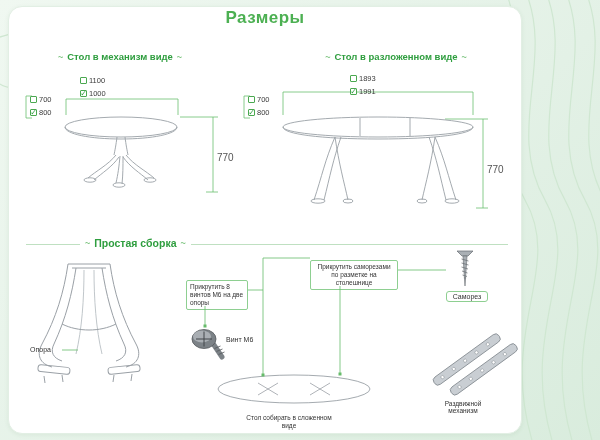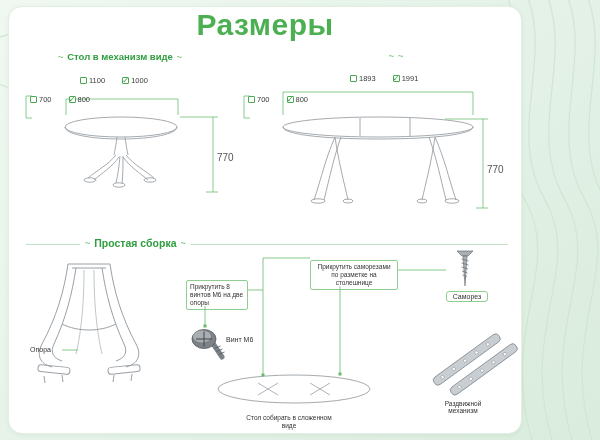--- a/index.html
+++ b/index.html
@@ -4,25 +4,25 @@
 <style>
   * { margin:0; padding:0; box-sizing:border-box; }
   body { font-family:"Liberation Sans","DejaVu Sans",sans-serif; }
   .canvas { position:relative; width:600px; height:440px; overflow:hidden;
             background:linear-gradient(135deg,#f0f8f1 0%,#e3f1e6 60%,#d9ecdd 100%); }
   .bg-waves { position:absolute; left:0; top:0; }
   .card { position:absolute; left:8px; top:6px; width:514px; height:428px;
           background:#ffffff; border:1px solid #e2efe4; border-radius:14px;
           box-shadow:0 1px 4px rgba(60,120,70,.08); }
   .page-title { position:absolute; left:8px; top:8px; width:514px; text-align:center;
-                font-size:30px; font-weight:bold; color:#4cb052; letter-spacing:.5px; }
+                font-size:17px; font-weight:bold; color:#4cb052; letter-spacing:.5px; }
   .secheader { position:absolute; font-size:9.5px; font-weight:bold; color:#2f9e3f;
                display:flex; gap:4px; align-items:center; justify-content:center; }
   .tilde { color:#7cc47f; font-size:9px; font-weight:bold; font-style:normal; }
-  .dimgroup { position:absolute; display:flex; flex-direction:row; gap:17px; }
+  .dimgroup { position:absolute; display:flex; flex-direction:column; gap:4px; }
   .dimrow { display:flex; align-items:center; gap:2px; }
   .cb { width:7px; height:7px; border:1px solid #4aa850; border-radius:1px; background:#fff;
         display:inline-flex; align-items:center; justify-content:center; flex:0 0 auto; }
   .chk { font-style:normal; font-size:8px; line-height:5px; color:#2f9e3f; font-weight:bold; }
   .num { font-size:7.5px; color:#3a3a3a; }
   .dimnum { position:absolute; font-size:10px; color:#555; }
   .sketch { position:absolute; }
   .note { position:absolute; font-size:6.5px; line-height:1.25; color:#333; background:#fff;
           border:1px solid #8ecf91; border-radius:2px; padding:2px 3px; }
   .plainlabel { position:absolute; font-size:7px; color:#333; }
@@ -54,20 +54,21 @@
 
   <div class="page-title">Размеры</div>
 
   <div class="secheader" style="left:30px;top:51px;width:180px;">
     <i class="tilde">~</i>
     <span>Стол в механизм виде</span>
     <i class="tilde">~</i>
   </div>
   <div class="secheader" style="left:290px;top:51px;width:212px;">
     <i class="tilde">~</i>
+    <span>Стол в разложенном виде</span>
     <i class="tilde">~</i>
   </div>
 
   <svg class="sketch" style="left:20px;top:70px;" width="210" height="135">
     <g stroke="#6abf6e" stroke-width="0.8" fill="none">
       <path d="M46,29 H158 M46,29 V45 M158,29 V45"></path>
       <path d="M6,26 V48 M6,26 H12 M6,48 H12"></path>
       <path d="M193,47 V122 M160,47 H198 M186,122 H198"></path>
     </g>
     <g stroke="#9aa0a6" stroke-width="0.9" fill="none">

